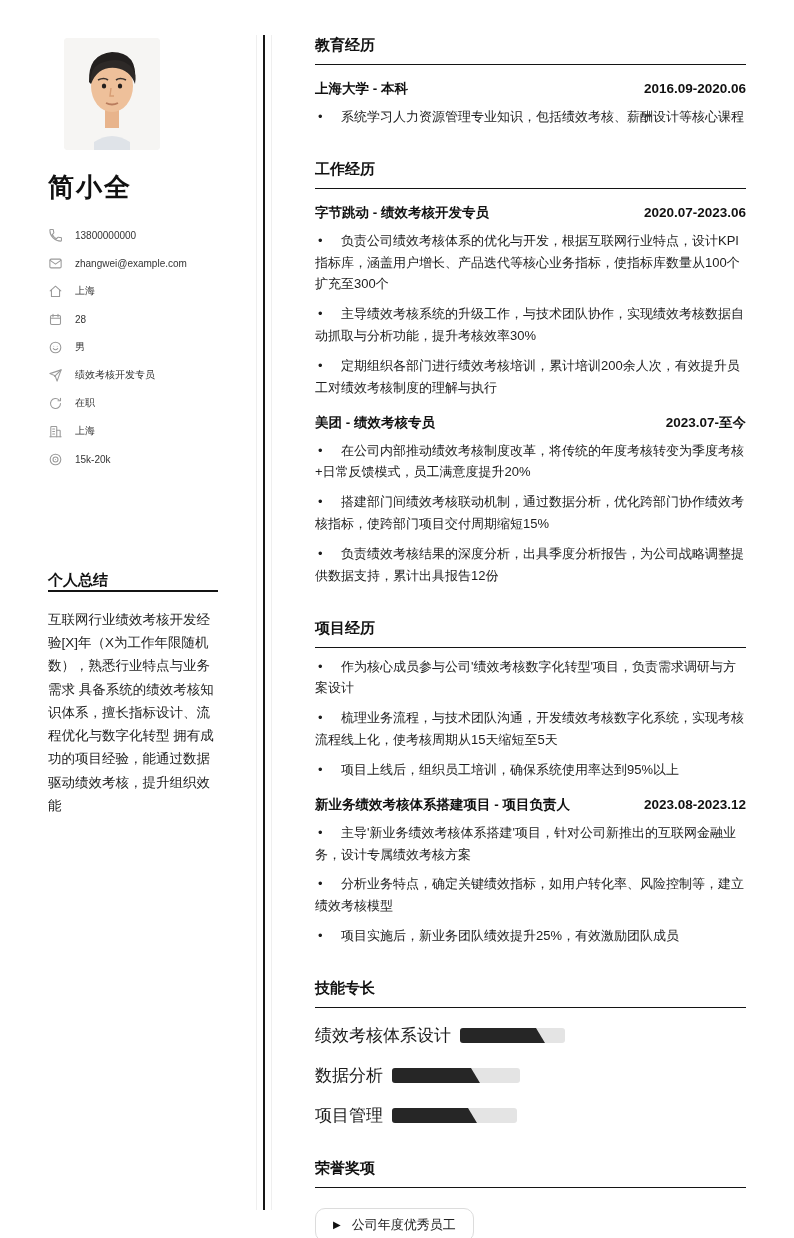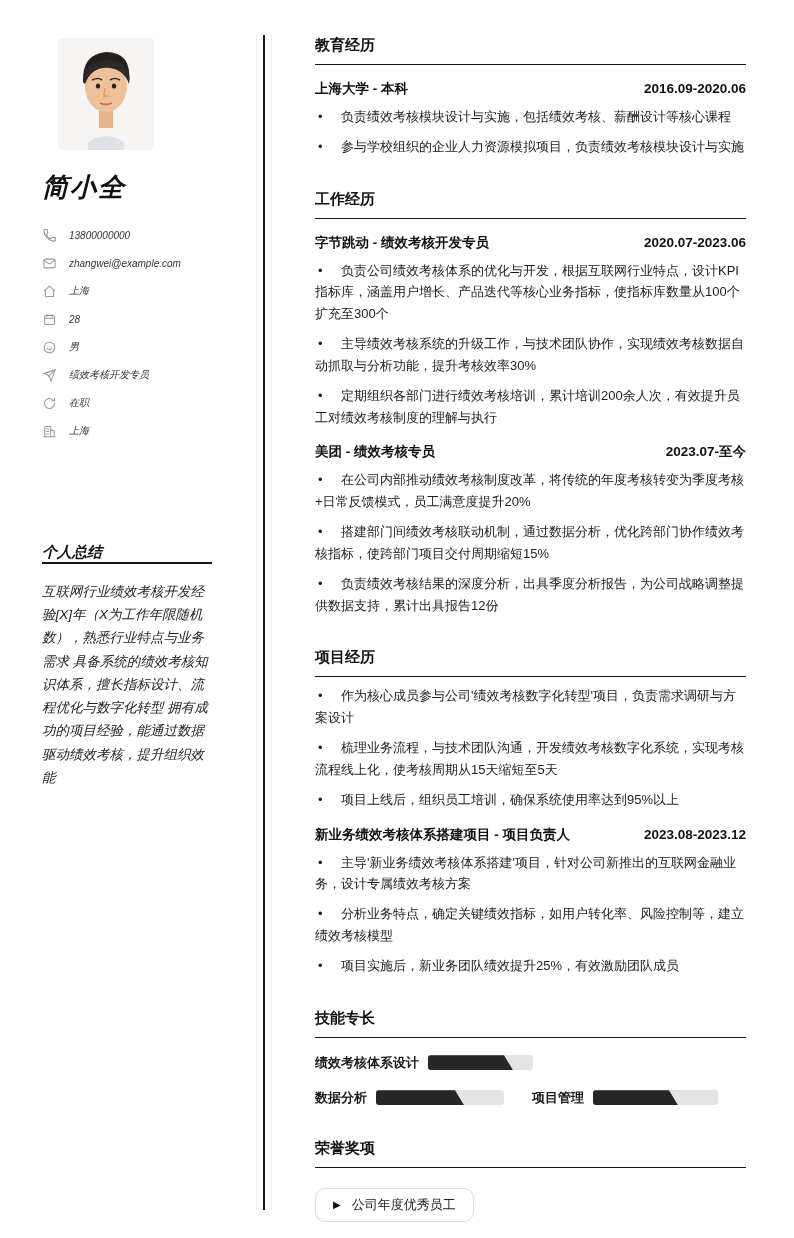--- a/index.html
+++ b/index.html
@@ -5,21 +5,21 @@
   * { margin:0; padding:0; box-sizing:border-box; }
   html,body { width:794px; height:1238px; background:#ffffff; font-family:"Liberation Sans","DejaVu Sans",sans-serif; color:#1b1b1b; }
   .page { position:relative; width:794px; height:1238px; overflow:hidden; background:#fff; }
 
   
   .divider { position:absolute; left:263px; top:35px; width:2px; height:1175px; background:#161616; }
   .divider-faint-l { position:absolute; left:256px; top:35px; width:1px; height:1175px; background:#efefef; }
   .divider-faint-r { position:absolute; left:271px; top:35px; width:1px; height:1175px; background:#efefef; }
 
   
-  .sidebar { position:absolute; left:42px; top:38px; width:170px;font-style:italic; }
+  .sidebar { position:absolute; left:48px; top:38px; width:170px; }
   .photo { width:96px; height:112px; margin-left:16px; background:#f4f4f4; border-radius:4px; overflow:hidden; }
   .name { margin-top:20px; font-size:26px; font-weight:bold; letter-spacing:2px; color:#111; }
   .contacts { list-style:none; margin-top:16px; }
   .contacts li { display:flex; align-items:center; height:28px; font-size:10px; color:#333; }
   .contacts li .cicon { width:15px; height:15px; margin-right:12px; flex:0 0 15px; display:flex; align-items:center; }
   .cicon svg { width:15px; height:15px; stroke:#9a9a9a; fill:none; stroke-width:1.7; stroke-linecap:round; stroke-linejoin:round; }
   .summary { margin-top:98px; }
   .summary h2 { font-size:15px; font-weight:bold; color:#111; border-bottom:2px solid #141414; }
   .summary p { margin-top:16px; font-size:13.5px; line-height:1.72; color:#222; }
 
@@ -30,21 +30,21 @@
   .section > h2 { font-size:15px; font-weight:bold; color:#111; padding-bottom:9px; border-bottom:1.5px solid #141414; margin-bottom:4px; }
   .entry-head { display:flex; justify-content:space-between; align-items:baseline; margin-top:15px; margin-bottom:3px;gap:32px; }
   .entry-title { font-size:13.5px; font-weight:bold; color:#111; }
   .entry-date { font-size:13.5px; font-weight:bold; color:#111; white-space:nowrap; }
   .bullet { font-size:13px; line-height:1.68; color:#1c1c1c; margin-top:8px; }
   .bullet .dot { display:inline-block; width:26px; padding-left:3px; }
 
   
   .skills { display:flex; flex-wrap:wrap; column-gap:28px; row-gap:17px; margin-top:16px; }
   .skill { display:flex; align-items:center; }
-  .skill-label { font-size:13px; font-weight:bold; margin-right:9px; white-space:nowrap; }
+  .skill-label { font-size:17px; font-weight:normal; margin-right:9px; white-space:nowrap; }
   .track { height:15px; background:#e4e4e4; border-radius:3px; position:relative; }
   .fill { position:absolute; left:0; top:0; height:100%; background:#262626; border-radius:3px 0 0 3px;
           clip-path:polygon(0 0, calc(100% - 9px) 0, 100% 100%, 0 100%); }
 
   
   .badge { display:inline-flex; align-items:center; margin-top:16px; border:1px solid #dcdcdc; border-radius:10px; padding:7px 17px; font-size:13px; color:#222; background:#fff; }
   .badge .tri { font-size:10px; color:#111; margin-right:11px; line-height:1; }
 </style>
 </head>
 <body>
@@ -143,39 +143,48 @@
         <span class="cicon">
           <svg viewBox="0 0 24 24">
               <path d="M4.5 20.5V5a1 1 0 0 1 1-1H13a1 1 0 0 1 1 1v15.5"></path>
               <path d="M14 10h4.5a1 1 0 0 1 1 1v9.5"></path>
               <path d="M3 20.5h18"></path>
               <path d="M7.5 8h3M7.5 12h3M7.5 16h3"></path>
             </svg>
         </span>
         <span>上海</span>
       </li>
+      <li>
+        <span class="cicon">
+          <svg viewBox="0 0 24 24">
+              <circle cx="12" cy="12" r="8.5"></circle>
+              <circle cx="12" cy="12" r="4"></circle>
+              <circle cx="12" cy="12" r="0.8" fill="#9a9a9a" stroke="none"></circle>
+            </svg>
+        </span>
+        <span>15k-20k</span>
+      </li>
     </ul>
 
     <div class="summary">
       <h2>个人总结</h2>
       <p>互联网行业绩效考核开发经验[X]年（X为工作年限随机数），熟悉行业特点与业务需求 具备系统的绩效考核知识体系，擅长指标设计、流程优化与数字化转型 拥有成功的项目经验，能通过数据驱动绩效考核，提升组织效能</p>
     </div>
   </aside>
 
   <main class="main">
 
     <section class="section">
       <h2>教育经历</h2>
       <div>
         <div class="entry-head">
           <span class="entry-title">上海大学 - 本科</span>
           <span class="entry-date">2016.09-2020.06</span>
         </div>
-        <p class="bullet"><span class="dot">•</span><span>负责绩效考核模块设计与实施，包括绩效考核、薪酬设计等核心课程</span></p>
-        <p class="bullet"><span class="dot">•</span><span>参与学校组织的企业人力资源模拟项目，负责绩效考核模块设计与实施</span></p>
+        <p class="bullet"><span class="dot">•</span><span>系统学习人力资源管理专业知识，包括绩效考核、薪酬设计等核心课程</span></p>
       </div>
     </section>
 
     <section class="section">
       <h2>工作经历</h2>
 
       <div>
         <div class="entry-head">
           <span class="entry-title">字节跳动 - 绩效考核开发专员</span>
           <span class="entry-date">2020.07-2023.06</span>

